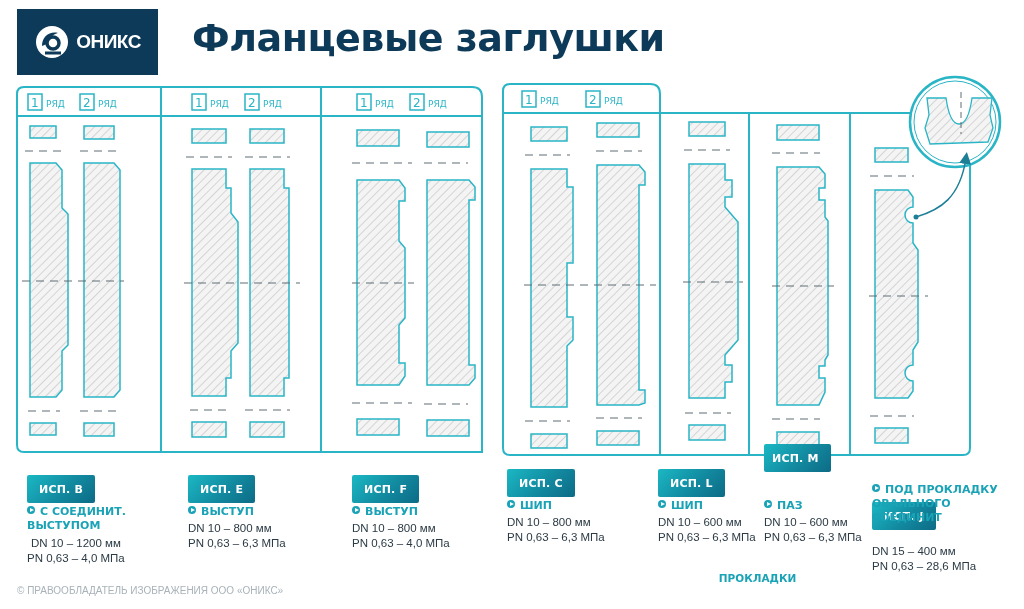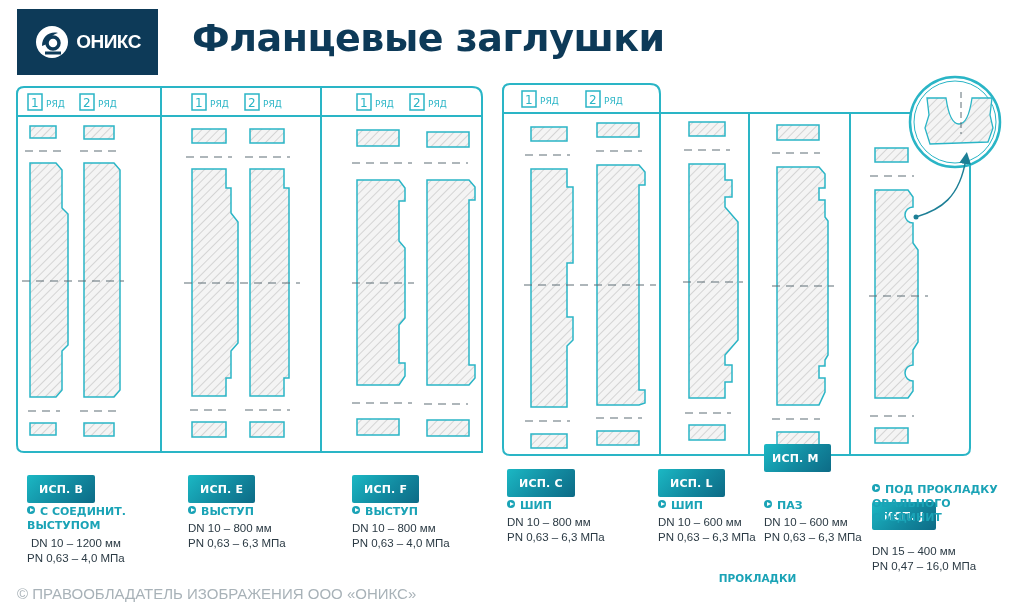--- a/index.html
+++ b/index.html
@@ -20,21 +20,21 @@
 
   .badge { position: absolute; height: 28px; padding: 0 12px; border-radius: 2px;
            background: linear-gradient(135deg, #1bb8c4 0%, #128aa0 55%, #0d6b86 100%);
            color: #fff; font-family: "DejaVu Sans", sans-serif; font-weight: 700; font-size: 11px;
            display: flex; align-items: center; letter-spacing: 0.2px; }
   .feature { position: absolute; font-family: "DejaVu Sans", sans-serif; font-weight: 700; font-size: 11px; color: #1aa3b6; line-height: 14px; }
   .feature .dot { display: inline-block; width: 8px; height: 8px; border-radius: 50%; background: #1aa3b6; margin-right: 5px; position: relative; top: -1px; }
   .feature .dot::after { content: ""; position: absolute; left: 2.5px; top: 2px; border-left: 4px solid #fff; border-top: 2px solid transparent; border-bottom: 2px solid transparent; }
   .spec { position: absolute; font-family: "Liberation Sans", sans-serif; font-size: 11.5px; color: #2b3a44; line-height: 15px; white-space: nowrap; }
   .bracket-label { position: absolute; font-family: "DejaVu Sans", sans-serif; font-weight: 700; font-size: 10.5px; color: #1aa3b6; text-align: center; line-height: 22px; }
-  .copyright { position: absolute; left: 17px; top: 585px; font-family: "Liberation Sans", sans-serif; font-size: 15px; color: #a8b2b8; }
+  .copyright { position: absolute; left: 17px; top: 585px; font-family: "Liberation Sans", sans-serif; font-size: 10px; color: #a8b2b8; }
 </style>
 </head>
 <body>
 
 <div class="logo">
   <svg class="logo-mark" viewBox="0 0 36 36">
     <circle cx="18" cy="18" r="16" fill="#fff"></circle>
     <path d="M8 22 C8 12, 16 7, 24 9 C20 10, 14 14, 13 20 Z" fill="#0d3a58"></path>
     <circle cx="19" cy="19" r="6" fill="none" stroke="#0d3a58" stroke-width="3.5"></circle>
     <path d="M11 29 L27 29" stroke="#0d3a58" stroke-width="3"></path>
@@ -253,20 +253,20 @@
 </div>
 
 <div class="badge" style="left:872px; top:469px;margin-top:33px;">ИСП. J</div>
 <div class="feature" style="left:872px; top:483px;">
   <span class="dot"></span><span>ПОД ПРОКЛАДКУ</span><br>
   <span>ОВАЛЬНОГО</span><br>
   <span>СОЕДИНИТ</span>
 </div>
 <div class="spec" style="left:872px; top:544px;">
   <div>DN 15 – 400 мм</div>
-  <div>PN 0,47 – 16,0 МПа</div>
+  <div>PN 0,63 – 28,6 МПа</div>
 </div>
 
 <div class="bracket-label" style="left:670px; top:567px; width:175px;">
   <div>ПРОКЛАДКИ</div>
 </div>
 
 <div class="copyright">© ПРАВООБЛАДАТЕЛЬ ИЗОБРАЖЕНИЯ ООО «ОНИКС»</div>
 
 </body></html>

